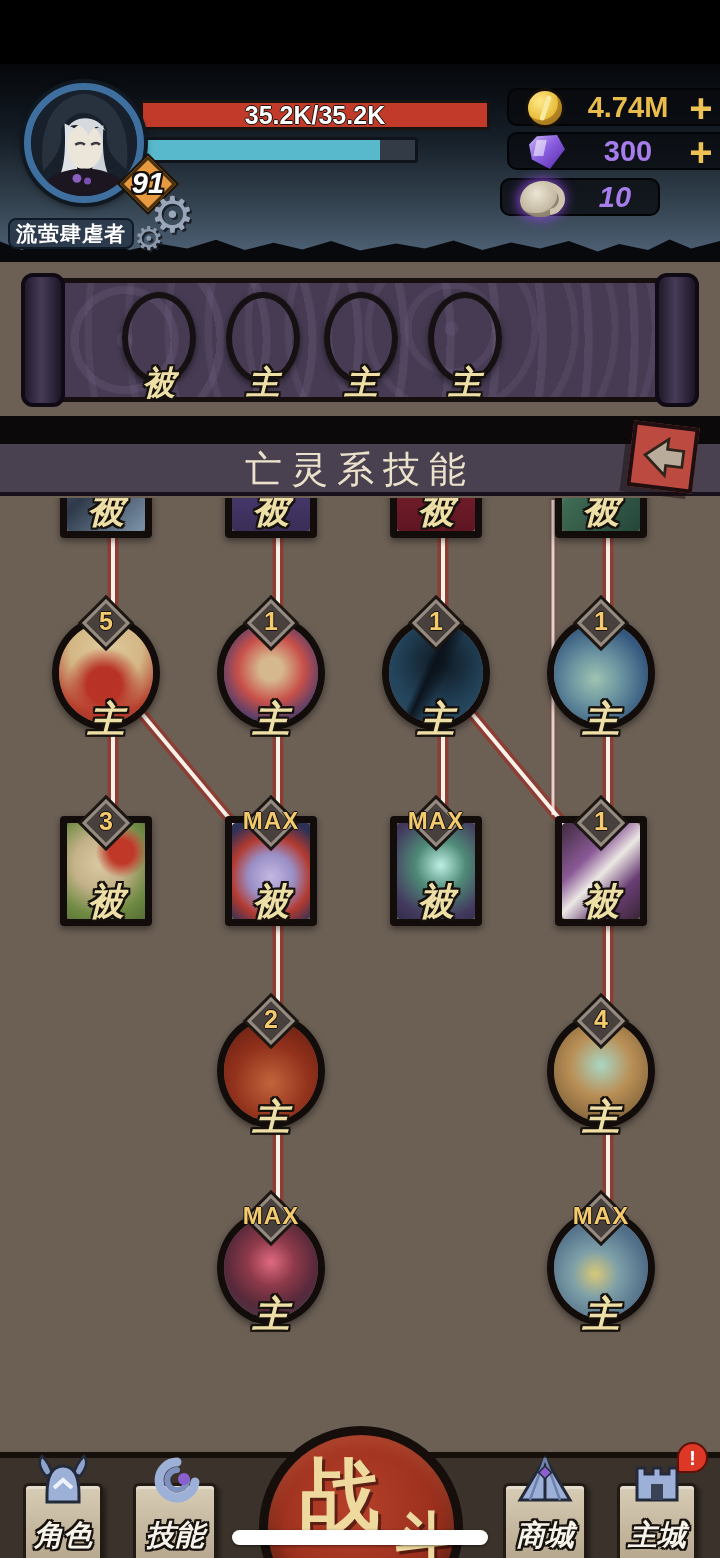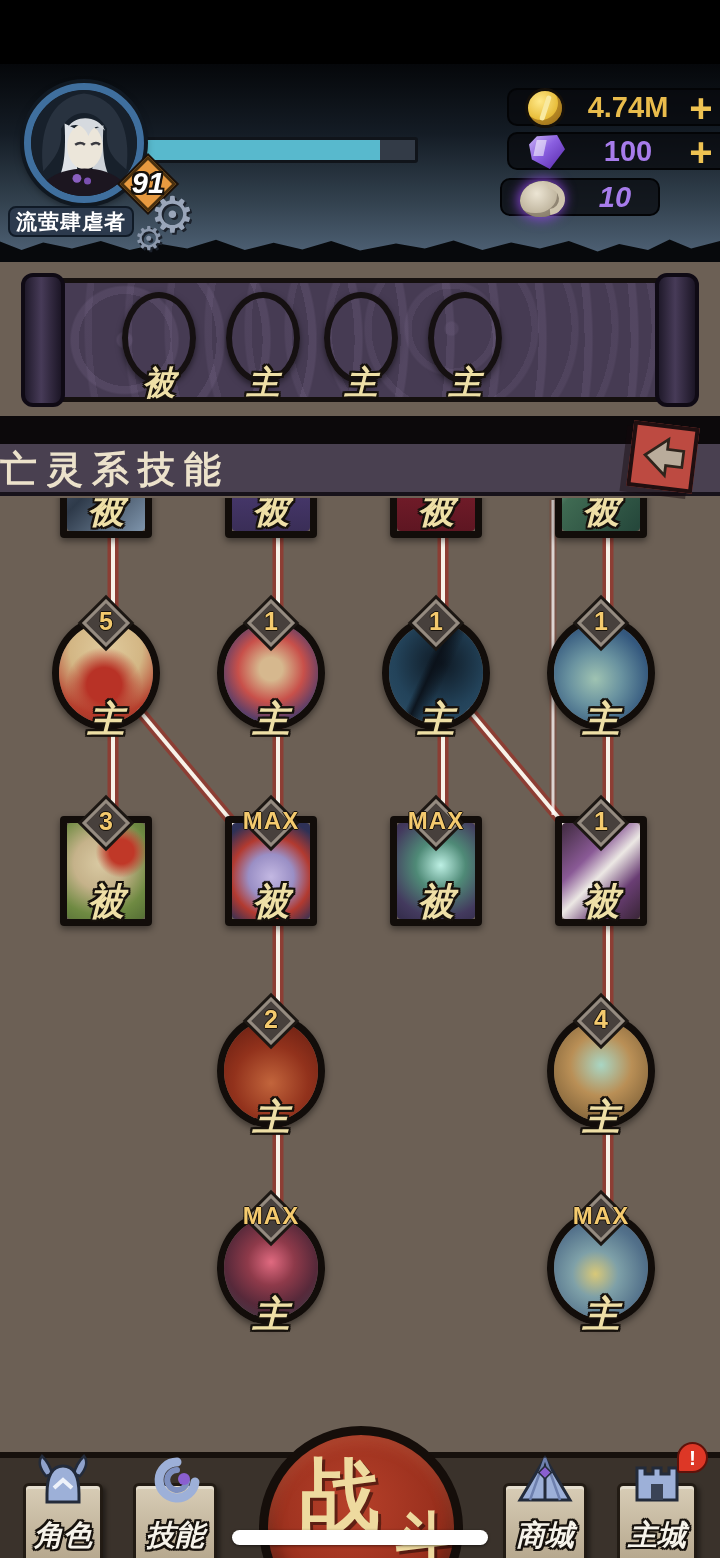--- a/index.html
+++ b/index.html
@@ -27,21 +27,21 @@
   .xp-text{left:140px;top:138px;width:278px;text-align:center;color:#fff;font-size:21px;
     font-weight:bold;line-height:25px;}
 
   .avatar{left:24px;top:83px;width:120px;height:120px;border-radius:50%;
     border:7px solid #3f6f9e;background:#17202b;overflow:hidden;
     box-shadow:0 0 0 4px #101821,0 4px 10px rgba(0,0,0,.6);}
   .level-diamond{left:128px;top:164px;width:40px;height:40px;background:#e89a40;
     border:3px solid #49300f;transform:rotate(45deg);box-shadow:0 0 0 2px #1a110a;}
   .level-num{left:124px;top:167px;width:48px;text-align:center;color:#fff;
     font-size:29px;font-weight:bold;}
-  .nameplate{left:8px;top:206px;width:126px;height:31px;background:#2c3a4d;
+  .nameplate{left:8px;top:218px;width:126px;height:31px;background:#2c3a4d;
     border:2px solid #101a26;border-radius:8px;color:#fff;font-size:21px;font-weight:bold;
     text-align:center;line-height:28px;letter-spacing:1px;}
   .gear-lg{left:150px;top:190px;font-size:50px;color:#9aa6ba;
     text-shadow:2px 2px 0 #1c222c;line-height:1;}
   .gear-sm{left:134px;top:222px;font-size:33px;color:#8d99ad;
     text-shadow:2px 2px 0 #1c222c;line-height:1;}
 
   .pill{left:507px;width:213px;height:38px;background:rgba(8,10,14,.74);
     border:2px solid #030406;border-right:none;border-radius:10px 0 0 10px;}
   .pill3{left:500px;width:160px;height:38px;background:rgba(8,10,14,.74);
@@ -78,22 +78,22 @@
   .roll.left{left:-12px;} .roll.right{right:-12px;}
   .slot{position:absolute;top:9px;width:74px;height:92px;border:6px solid #151011;
     border-radius:50%;overflow:hidden;box-shadow:0 3px 6px rgba(0,0,0,.5);}
   .slot-label{position:absolute;top:78px;width:86px;text-align:center;color:#eedfa6;
     font-size:33px;font-weight:bold;}
 
   
   .tb-shadow{left:0;top:416px;width:720px;height:28px;background:#0c090b;}
   .titlebar{left:0;top:444px;width:720px;height:52px;background:#494050;
     border-bottom:4px solid #17121a;}
-  .title-text{width:100%;text-align:left;line-height:52px;color:#ece2cb;
-    font-size:37px;font-weight:bold;letter-spacing:9px;}
+  .title-text{width:100%;text-align:center;line-height:52px;color:#ece2cb;
+    font-size:37px;font-weight:normal;letter-spacing:9px;}
   .back-btn{left:630px;top:424px;width:66px;height:66px;background:#bd4a41;
     border:4px solid #200f10;transform:rotate(7deg);
     box-shadow:-6px 6px 0 rgba(20,8,10,.45);}
 
   
   .tree{left:0;top:498px;width:720px;height:902px;overflow:hidden;}
   .links-svg{position:absolute;left:0;top:0;}
   line.glow{stroke:rgba(168,35,25,.55);stroke-width:11;stroke-linecap:round;}
   line.core{stroke:#f7f2e9;stroke-width:4;stroke-linecap:round;}
   line.faint-glow{stroke:rgba(168,35,25,.22);stroke-width:7;}
@@ -174,20 +174,23 @@
 <body>
 
 <div class="screen">
 
   <div class="abs statusbar"></div>
 
   <div class="abs header">
     <div class="grass"></div>
   </div>
 
+  <div class="abs hp-bar">
+    <div class="hp-text outl-thin">35.2K/35.2K</div>
+  </div>
   <div class="abs xp-bar">
     <div class="xp-fill" style="width: 87.1%;"></div>
   </div>
 
   <div class="abs avatar">
     <svg width="106" height="106" viewBox="0 0 120 120">
       <circle cx="60" cy="60" r="60" fill="#17202b"></circle>
       <path d="M60 4 C22 8 8 48 14 92 C28 76 36 66 34 44 C46 20 74 20 86 44 C84 70 94 78 108 90 C114 46 98 8 60 4 Z" fill="#28323f"></path>
       <path d="M38 38 C40 78 36 96 26 110 L54 102 C50 80 52 60 55 46 Z" fill="#dfe3e8"></path>
       <path d="M82 40 C80 76 84 94 94 106 L68 100 C72 78 70 60 67 46 Z" fill="#cdd2d8"></path>
@@ -206,21 +209,21 @@
   <div class="abs gear-lg">⚙</div>
   <div class="abs gear-sm">⚙</div>
 
   <div class="abs pill" style="top:88px;">
     <div class="coin"></div>
     <div class="cur-val gold-text" style="left:64px;width:110px;">4.74M</div>
     <div class="plus">+</div>
   </div>
   <div class="abs pill" style="top:132px;">
     <div class="gem"></div>
-    <div class="cur-val purple-text" style="left:64px;width:110px;">100</div>
+    <div class="cur-val purple-text" style="left:64px;width:110px;">300</div>
     <div class="plus">+</div>
   </div>
   <div class="abs pill3" style="top:178px;">
     <div class="ram"></div>
     <div class="cur-val purple-text" style="left:78px;width:70px;font-style:italic;">10</div>
   </div>
 
   <div class="abs scroll">
     <div class="roll left"></div>
     <div class="roll right"></div>

